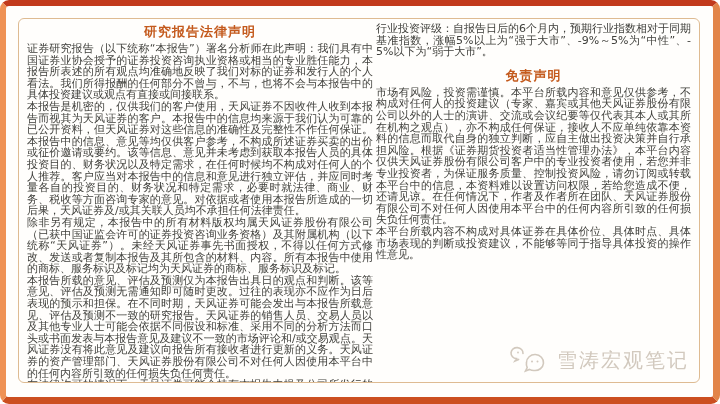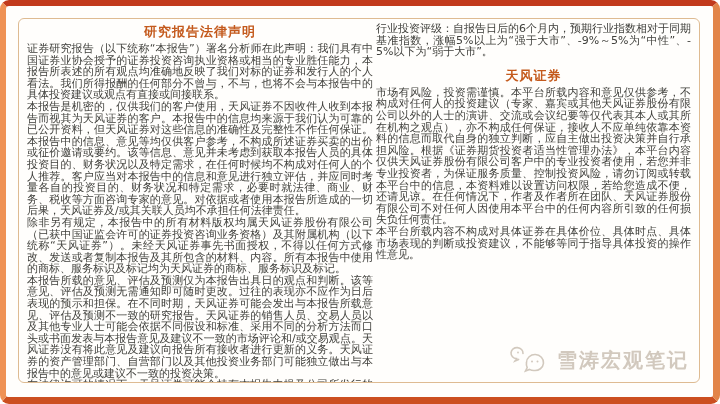--- a/index.html
+++ b/index.html
@@ -44,51 +44,51 @@
     text-justify:inter-ideograph;
     word-break:break-all;
   }
   .sec-gap{height:9px;}
   .watermark{
     position:absolute;right:2px;bottom:6px;
     display:flex;align-items:center;gap:7px;
     color:#d2c9be;
   }
   .watermark .wm-text{
-    font-size:20px;font-weight:700;letter-spacing:2px;
+    font-size:20px;font-weight:400;letter-spacing:2px;
     color:#d2c9be;
   }
   .wm-icon{display:block;}
 </style>
 </head>
 <body>
 
 <div class="frame">
   <div class="panel">
     <div class="columns">
 
       <div class="col col-left">
         <h2 class="sec-title">研究报告法律声明</h2>
         <p class="body-text">证券研究报告（以下统称“本报告”）署名分析师在此声明：我们具有中国证券业协会授予的证券投资咨询执业资格或相当的专业胜任能力，本报告所表述的所有观点均准确地反映了我们对标的证券和发行人的个人看法。我们所得报酬的任何部分不曾与，不与，也将不会与本报告中的具体投资建议或观点有直接或间接联系。</p>
         <p class="body-text">本报告是机密的，仅供我们的客户使用，天风证券不因收件人收到本报告而视其为天风证券的客户。本报告中的信息均来源于我们认为可靠的已公开资料，但天风证券对这些信息的准确性及完整性不作任何保证。本报告中的信息、意见等均仅供客户参考，不构成所述证券买卖的出价或征价邀请或要约。该等信息、意见并未考虑到获取本报告人员的具体投资目的、财务状况以及特定需求，在任何时候均不构成对任何人的个人推荐。客户应当对本报告中的信息和意见进行独立评估，并应同时考量各自的投资目的、财务状况和特定需求，必要时就法律、商业、财务、税收等方面咨询专家的意见。对依据或者使用本报告所造成的一切后果，天风证券及/或其关联人员均不承担任何法律责任。</p>
         <p class="body-text">除非另有规定，本报告中的所有材料版权均属天风证券股份有限公司（已获中国证监会许可的证券投资咨询业务资格）及其附属机构（以下统称“天风证券”）。未经天风证券事先书面授权，不得以任何方式修改、发送或者复制本报告及其所包含的材料、内容。所有本报告中使用的商标、服务标识及标记均为天风证券的商标、服务标识及标记。</p>
-        <p class="body-text">本报告所载的意见、评估及预测仅为本报告出具日的观点和判断。该等意见、评估及预测无需通知即可随时更改。过往的表现亦不应作为日后表现的预示和担保。在不同时期，天风证券可能会发出与本报告所载意见、评估及预测不一致的研究报告。天风证券的销售人员、交易人员以及其他专业人士可能会依据不同假设和标准、采用不同的分析方法而口头或书面发表与本报告意见及建议不一致的市场评论和/或交易观点。天风证券没有将此意见及建议向报告所有接收者进行更新的义务。天风证券的资产管理部门、自营部门以及其他投资业务部门可能独立做出与本报告中的意见或建议不一致的投资决策。</p>
+        <p class="body-text">本报告所载的意见、评估及预测仅为本报告出具日的观点和判断。该等意见、评估及预测无需通知即可随时更改。过往的表现亦不应作为日后表现的预示和担保。在不同时期，天风证券可能会发出与本报告所载意见、评估及预测不一致的研究报告。天风证券的销售人员、交易人员以及其他专业人士可能会依据不同假设和标准、采用不同的分析方法而口头或书面发表与本报告意见及建议不一致的市场评论和/或交易观点。天风证券没有将此意见及建议向报告所有接收者进行更新的义务。天风证券的资产管理部门、天风证券股份有限公司不对任何人因使用本平台中的任何内容所引致的任何损失负任何责任。</p>
         <p class="body-text">在法律许可的情况下，天风证券可能会持有本报告中提及公司所发行的证券并进行交易，也可能为这些公司提供或争取提供投资银行、财务顾问和金融产品等各种金融服务。因此，投资者应当考虑到天风证券及/或其相关人员可能存在影响本报告观点客观性的潜在利益冲突，投资者请勿将本报告视为投资或其他决定的唯一参考依据。</p>
       </div>
 
       <div class="col col-right">
 
         <div>
           <p class="body-text">行业投资评级：自报告日后的6个月内，预期行业指数相对于同期基准指数，涨幅5%以上为“强于大市”、-9%～5%为“中性”、-5%以下为“弱于大市”。</p>
         </div>
 
         <div class="sec-gap"></div>
 
         <div>
-          <h2 class="sec-title">天风证券</h2>
+          <h2 class="sec-title">免责声明</h2>
           <p class="body-text">市场有风险，投资需谨慎。本平台所载内容和意见仅供参考，不构成对任何人的投资建议（专家、嘉宾或其他天风证券股份有限公司以外的人士的演讲、交流或会议纪要等仅代表其本人或其所在机构之观点），亦不构成任何保证，接收人不应单纯依靠本资料的信息而取代自身的独立判断，应自主做出投资决策并自行承担风险。根据《证券期货投资者适当性管理办法》，本平台内容仅供天风证券股份有限公司客户中的专业投资者使用，若您并非专业投资者，为保证服务质量、控制投资风险，请勿订阅或转载本平台中的信息，本资料难以设置访问权限，若给您造成不便，还请见谅。在任何情况下，作者及作者所在团队、天风证券股份有限公司不对任何人因使用本平台中的任何内容所引致的任何损失负任何责任。</p>
           <p class="body-text">本平台所载内容不构成对具体证券在具体价位、具体时点、具体市场表现的判断或投资建议，不能够等同于指导具体投资的操作性意见。</p>
 
         </div>
 
         <div class="watermark">
           <svg class="wm-icon" width="40" height="28" viewBox="0 0 40 28" fill="none" stroke="#d2c9be" stroke-width="1.6" stroke-linecap="round">
 
             <path d="M13 7.5 A6 5.5 0 1 0 6.5 12.6 L5 15 L8.6 13.4"></path>
             <circle cx="8" cy="6.5" r="0.9" fill="#d2c9be" stroke="none"></circle>

